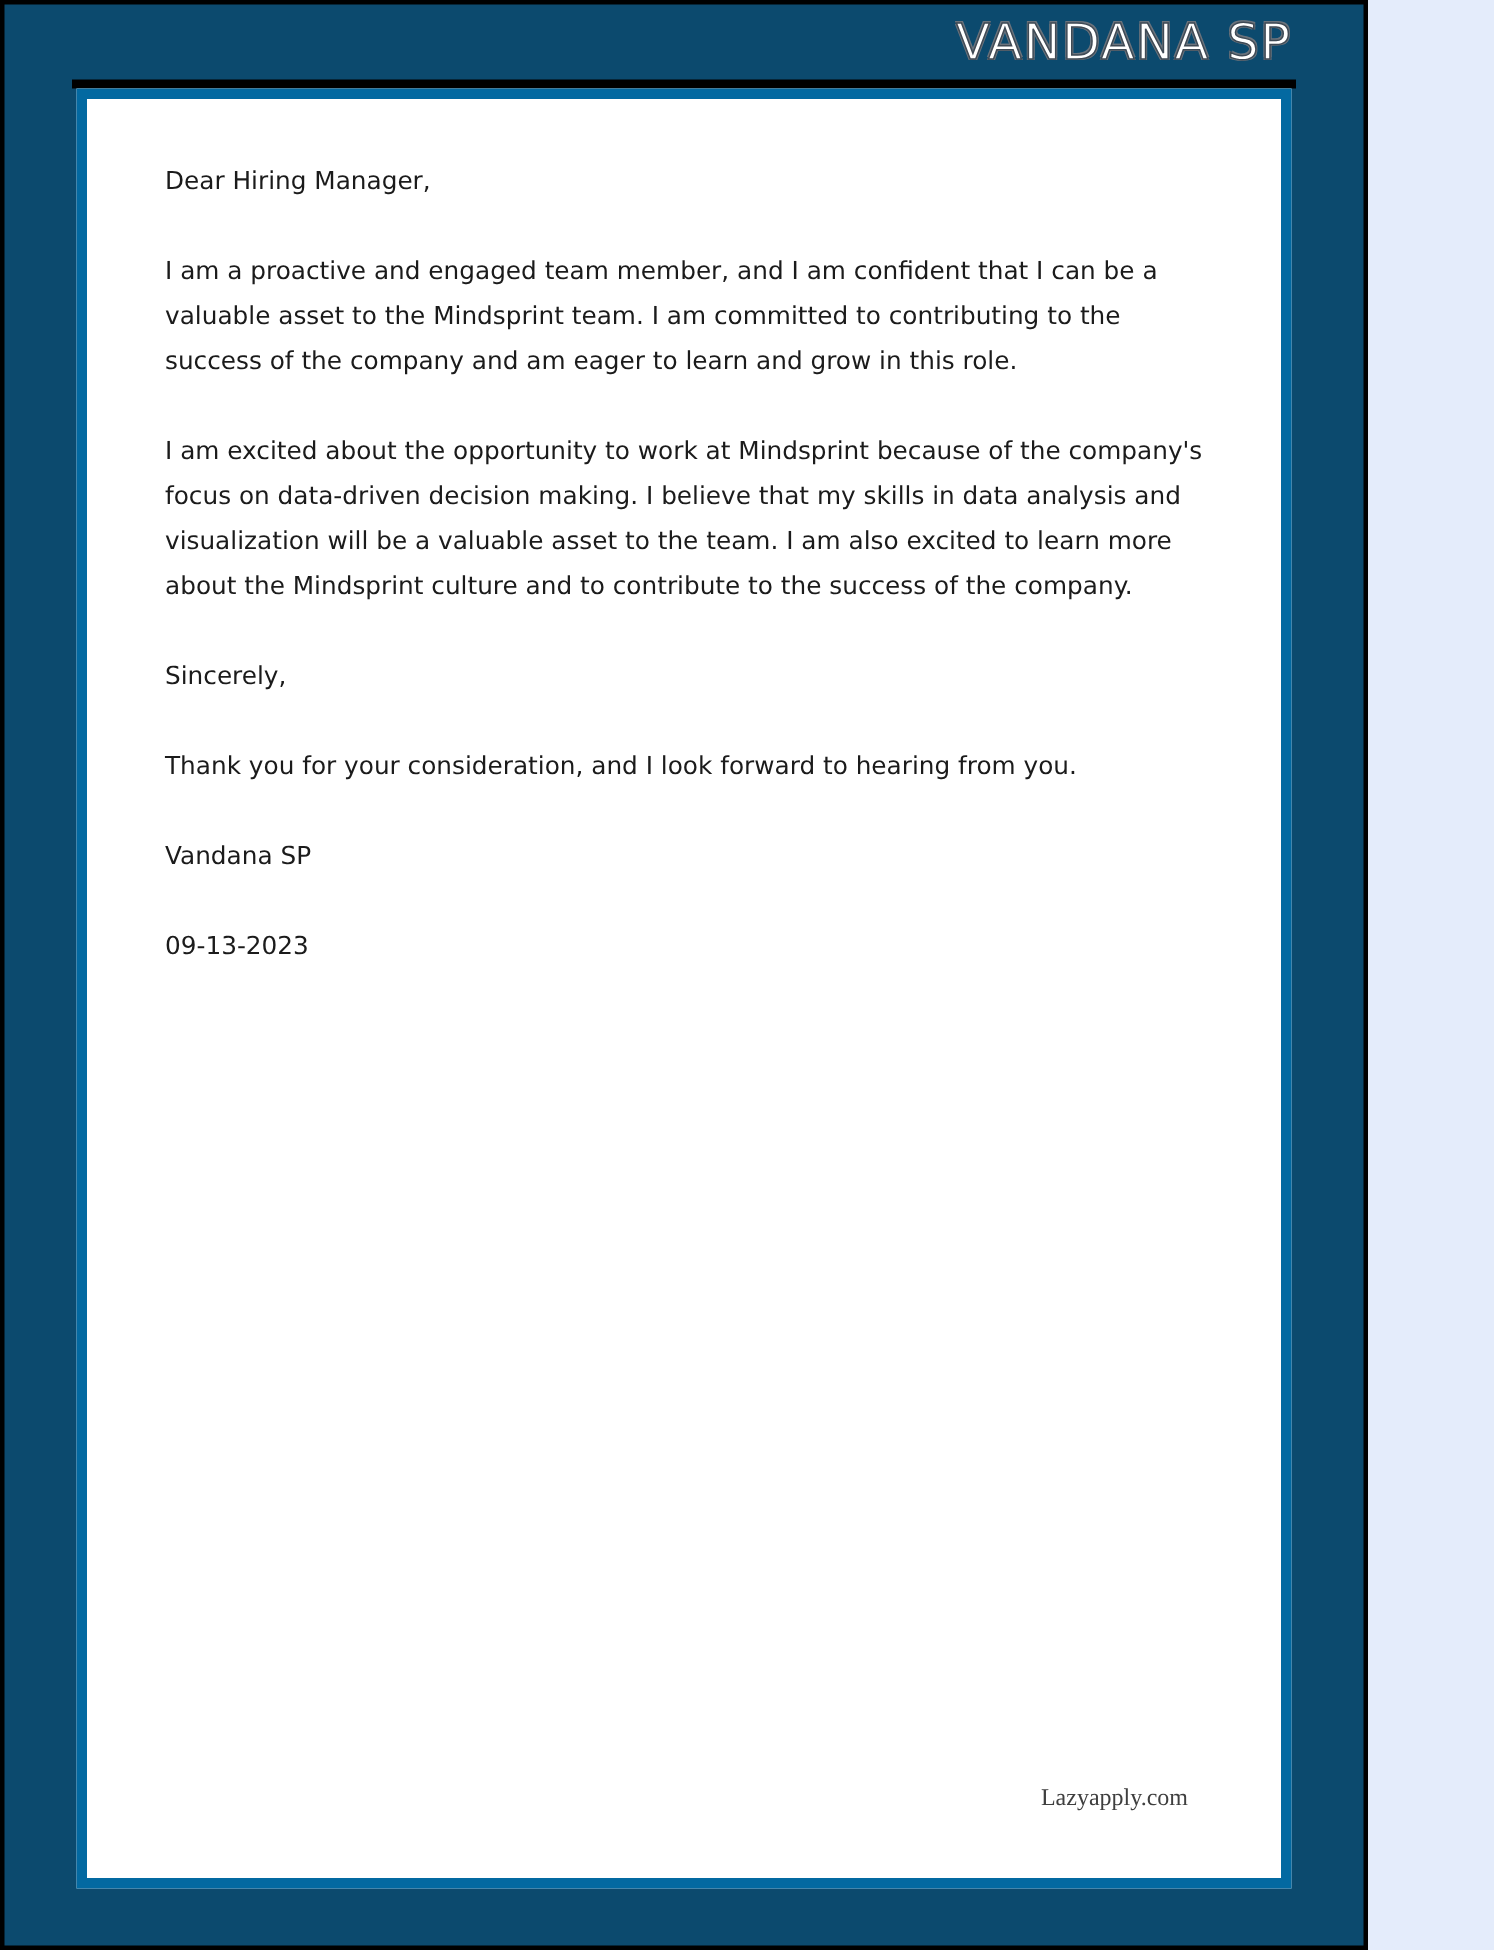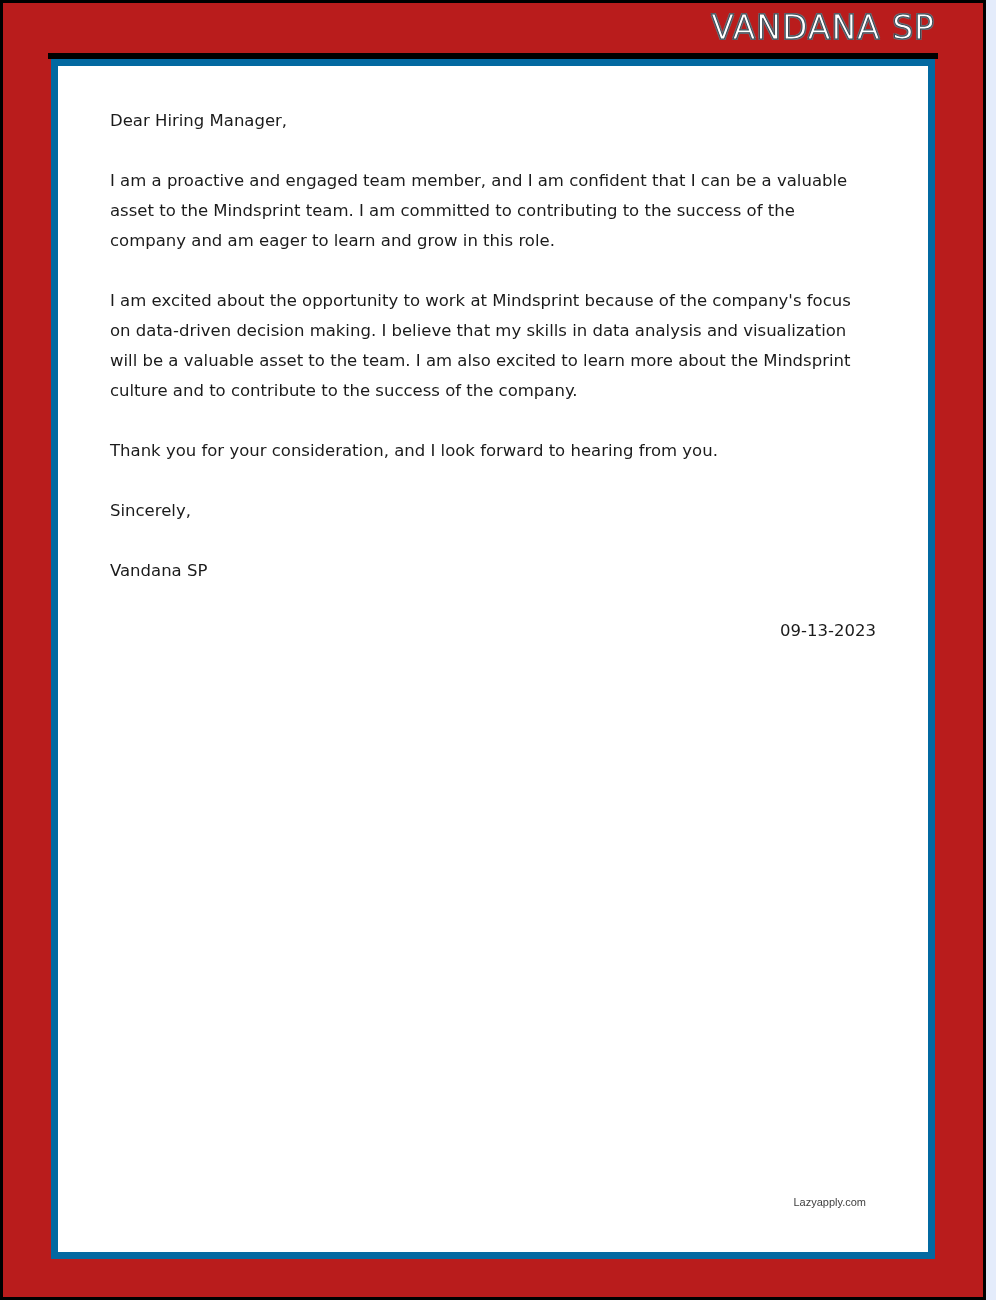--- a/index.html
+++ b/index.html
@@ -8,25 +8,25 @@
   }
   body {
     width: 996px;
     height: 1300px;
     background: #e4ecfb;
     font-family: "DejaVu Sans", "Liberation Sans", sans-serif;
     overflow: hidden;
   }
   .page {
     position: relative;
-    width: 986px;
+    width: 912px;
     height: 1300px;
     box-sizing: border-box;
     border: 3px solid #000000;
-    background: #b91c1c;
+    background: #0c4a6e;
   }
   .header {
     position: absolute;
     top: 0;
     left: 0;
     right: 0;
     height: 48px;
     display: flex;
     align-items: center;
     justify-content: flex-end;
@@ -76,50 +76,49 @@
     max-width: 800px;
   }
   .letter p.tight {
     margin-bottom: 30px;
   }
   .date {
     color: #3c86d8;
     font-size: 16.5px;
     line-height: 30px;
     margin: 0;
-    text-align: right;
   }
   .footer {
     position: absolute;
     right: 62px;
     bottom: 44px;
-    font-size: 11px;
+    font-size: 16px;
     color: #3f3f3f;
-    font-family: Liberation Sans, sans-serif;
+    font-family: Liberation Serif, serif;
     padding-left: 16px;
   }
 </style>
 </head>
 <body>
 
 <div class="page">
 
   <div class="header">
     <div class="header-name">VANDANA SP</div>
   </div>
 
   <div class="rule"></div>
 
   <div class="sheet">
     <div class="letter">
       <p>Dear Hiring Manager,</p>
       <p>I am a proactive and engaged team member, and I am confident that I can be a valuable asset to the Mindsprint team. I am committed to contributing to the success of the company and am eager to learn and grow in this role.</p>
       <p>I am excited about the opportunity to work at Mindsprint because of the company's focus on data-driven decision making. I believe that my skills in data analysis and visualization will be a valuable asset to the team. I am also excited to learn more about the Mindsprint culture and to contribute to the success of the company.</p>
+      <p>Sincerely,</p>
       <p>Thank you for your consideration, and I look forward to hearing from you.</p>
-      <p>Sincerely,</p>
       <p class="tight">Vandana SP</p>
       <p class="date">09-13-2023</p>
     </div>
 
     <div class="footer">Lazyapply.com</div>
   </div>
 
 </div>
 
 </body></html>

